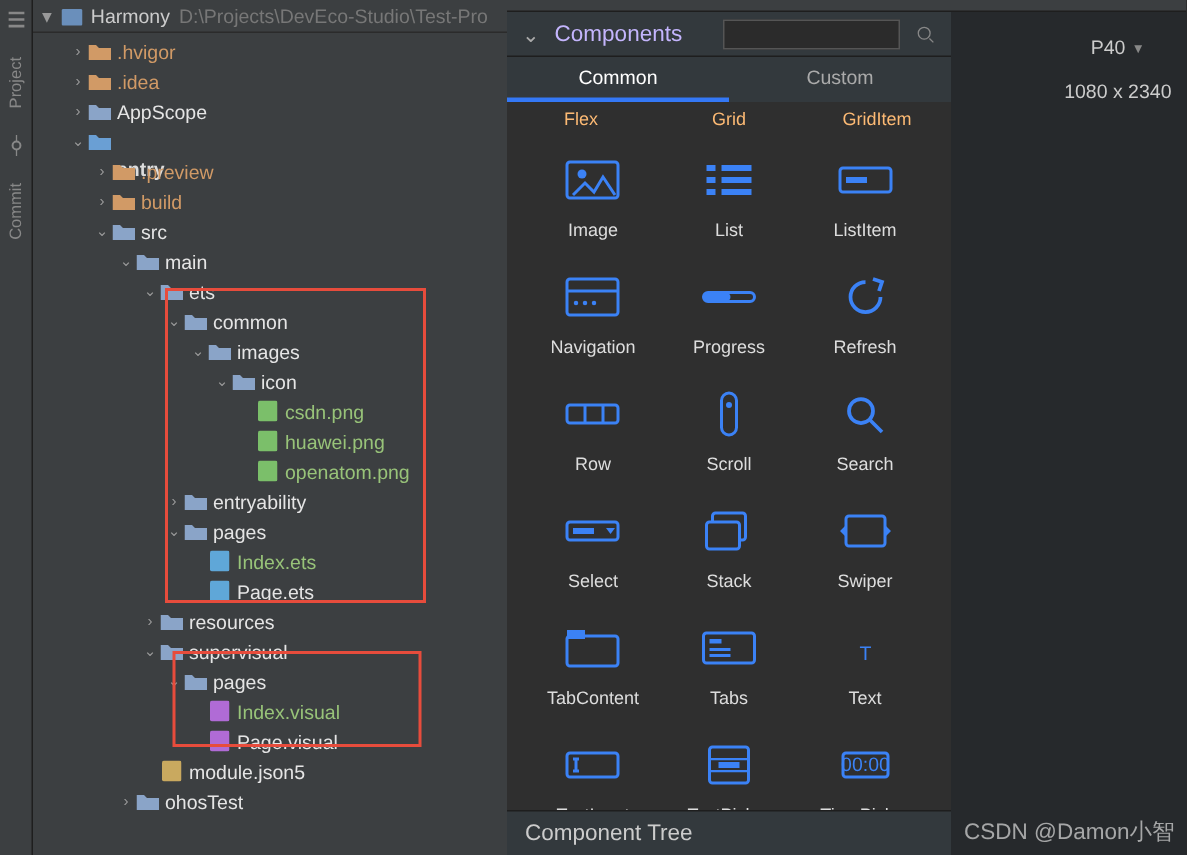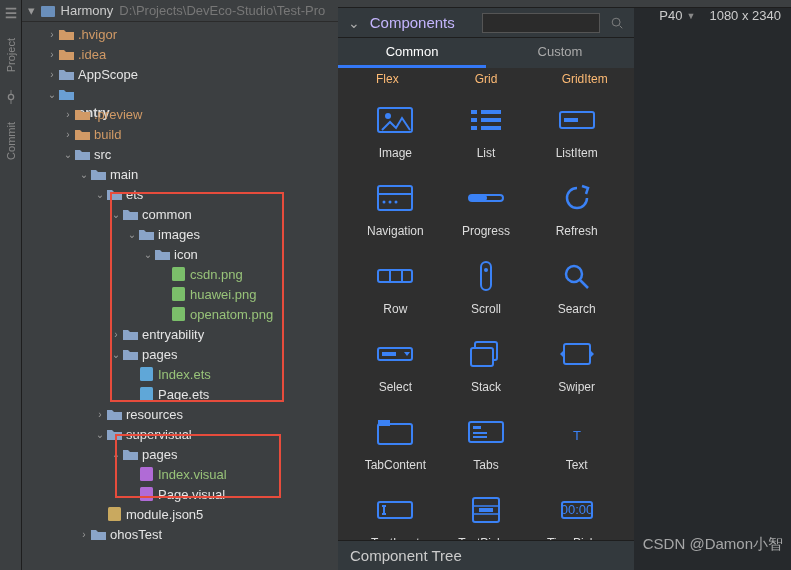--- a/index.html
+++ b/index.html
@@ -22,35 +22,35 @@
 .tree-row.entry .label { font-weight:bold; color:#ddd;margin-top:36px; }
 .redbox { position:absolute; border:2px solid #e74c3c; pointer-events:none; }
 
 .right { flex:1; background:#2b2b2b; display:flex; flex-direction:column; position:relative; }
 .top-tabs { height:8px; background:#3c3f41; border-bottom:1px solid #1e1e1e; }
 .comp-header { height:30px; background:#33393d; display:flex; align-items:center; padding:0 10px; gap:10px; border-bottom:1px solid #1e1e1e; }
 .comp-header .chev { color:#aaa; font-size:14px; }
 .comp-header .title { color:#c4b5fd; font-size:15px; }
 .comp-header .srch { margin-left:auto; width:118px; height:20px; background:#2b2b2b; border:1px solid #555; color:#ccc; padding:0 4px; font-size:12px; }
 .comp-header .srch-ico { color:#888; width:14px;}
-.device-bar { position:absolute; right:10px; top:8px; display:flex; align-items:center; gap:14px; color:#ccc; font-size:12px; z-index:5;}
+.device-bar { position:absolute; right:10px; top:24px; display:flex; align-items:center; gap:14px; color:#ccc; font-size:12px; z-index:5;flex-direction:column;}
 .device-bar .p40 { color:#ccc; }
 .device-bar .dd { color:#888; font-size:9px;}
 .comp-tabs { display:flex; background:#33393d; }
 .comp-tab { flex:0 0 50%; text-align:center; padding:6px 0; color:#aaa; cursor:pointer; }
 .comp-tab.active { color:#fff; border-bottom:3px solid #3478f6; }
 .comp-sublabels { display:flex; justify-content:space-around; padding:4px 0 0; background:#2f2f2f; }
 .comp-sublabels span { color:#fdba74; font-size:12px; width:33%; text-align:center;}
 .scroll-area { flex:1; overflow:auto; background:#2f2f2f; }
 .grid { display:grid; grid-template-columns:repeat(3,1fr); gap:22px 0; padding:18px 12px 24px; }
 .cell { display:flex; flex-direction:column; align-items:center; gap:10px; cursor:pointer; }
 .cell .shape { width:38px; height:32px; display:flex; align-items:center; justify-content:center; color:#3b82f6; }
 .cell .name { color:#ddd; font-size:12px;text-align:right; }
 .footer-label { padding:6px 12px; background:#33393d; color:#ccc; font-size:15px; border-top:1px solid #1e1e1e;}
-.watermark { position:absolute; right:8px; bottom:16px; color:#d0d0d0; font-size:15px; opacity:.75; pointer-events:none; }
+.watermark { position:absolute; right:8px; bottom:6px; color:#d0d0d0; font-size:15px; opacity:.75; pointer-events:none; }
 .comp-body{width:296px; background:#2f2f2f; display:flex; flex-direction:column;}
 .dark-gap{flex:1; background:#26292c;}
 svg { display:block; }
 </style>
 </head>
 <body>
 
 <div class="ide">
  <div class="side-rail">
    <svg class="ico" viewBox="0 0 16 16">

